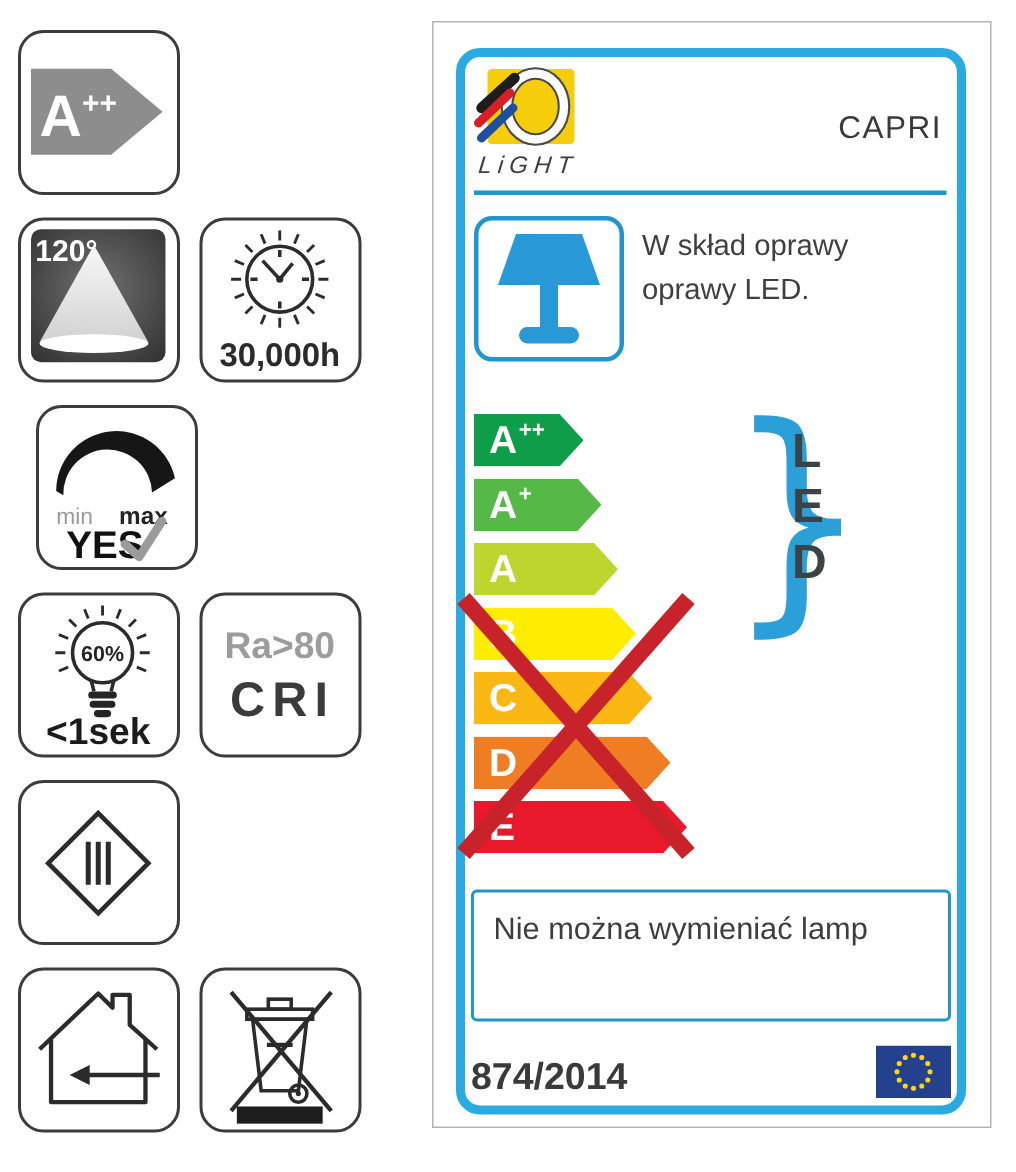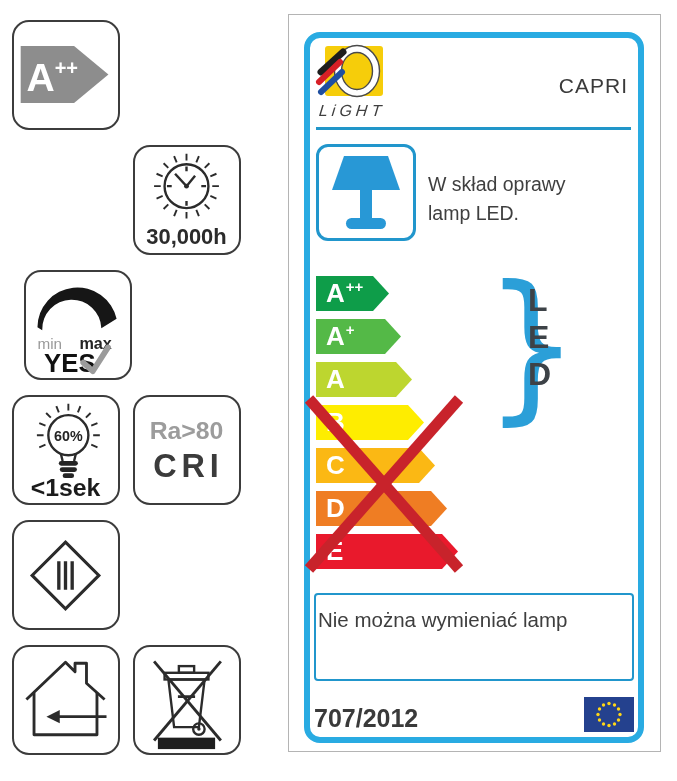--- a/index.html
+++ b/index.html
@@ -14,51 +14,69 @@
 
   
   .panel{position:absolute;left:288px;top:14px;width:373px;height:738px;border:1px solid #b4b4b4;box-sizing:border-box;background:#fff;}
   .label-box{position:absolute;left:15px;top:17px;width:340px;height:711px;border:6px solid #29abe2;border-radius:16px;box-sizing:border-box;}
   .logo{position:absolute;left:9px;top:8px;width:64px;height:56px;overflow:visible;}
   .brand{position:absolute;left:9px;top:64px;font-size:16px;font-style:italic;letter-spacing:4px;color:#3f3f3f;transform:skewX(-6deg);}
   .product{position:absolute;right:10px;top:36px;font-size:21px;letter-spacing:1px;color:#3a3a3a;margin-left:19px;}
   .divider{position:absolute;left:6px;top:89px;width:315px;height:3px;background:#2196c9;}
   .lamp-box{position:absolute;left:6px;top:106px;width:100px;height:97px;border:3px solid #2196cc;border-radius:12px;box-sizing:border-box;}
   .lamp-box svg{position:absolute;left:5px;top:6px;width:84px;height:79px;}
-  .led-info{position:absolute;left:118px;top:112px;width:200px;font-size:19.5px;line-height:1.47;color:#3f3f3f;margin-top:20px;}
+  .led-info{position:absolute;left:118px;top:112px;width:200px;font-size:19.5px;line-height:1.47;color:#3f3f3f;}
 
   .scale{position:absolute;left:6px;top:238px;display:flex;flex-direction:column;gap:8px;}
   .arrow{height:35px;box-sizing:border-box;display:flex;align-items:flex-start;padding-left:10px;padding-top:2px;
          color:#fff;font-weight:bold;font-size:26px;line-height:31px;
          clip-path:polygon(0 0, calc(100% - 16px) 0, 100% 50%, calc(100% - 16px) 100%, 0 100%);}
   .asup{font-size:15px;line-height:15px;margin-top:1px;margin-left:1px;}
 
   .brace{position:absolute;left:174px;top:226px;font-size:150px;line-height:150px;color:#2b9fd8;
          font-family:"DejaVu Sans",sans-serif;transform:scaleY(1.08);transform-origin:top left;}
   .ledcol{position:absolute;left:218px;top:244px;font-size:32px;font-weight:bold;line-height:37px;color:#3d4247;}
   .cross{position:absolute;left:-8px;top:355px;width:166px;height:184px;z-index:5;overflow:visible;}
 
   .note-box{position:absolute;left:4px;top:555px;width:320px;height:88px;border:2px solid #2196cc;border-radius:4px;
-            box-sizing:border-box;padding:9px 2px;font-size:20.5px;line-height:1.55;color:#3e3e3e;}
+            box-sizing:border-box;padding:9px 13px;font-size:20.5px;line-height:1.55;color:#3e3e3e;}
   .regulation{position:absolute;left:4px;top:666px;font-size:25px;font-weight:bold;color:#3a3a3a;}
   .eu-flag{position:absolute;left:274px;top:659px;width:50px;height:35px;}
 </style>
 </head>
 <body>
 
 <div class="canvas">
 
   <div class="cell" style="left:12px;top:20px">
     <svg viewBox="0 0 108 110">
       <path d="M7 25 H63 L99 55 L63 85 H7 Z" fill="#8d8d8d"></path>
       <text x="13" y="72" font-size="41" font-weight="bold" fill="#ffffff"><tspan>A</tspan><tspan font-size="21" dy="-16">++</tspan></text>
     </svg>
   </div>
 
 
+  <div class="cell" style="left:12px;top:145px">
+    <svg viewBox="0 0 108 110">
+      <defs>
+        <radialGradient id="g3" cx="50%" cy="45%" r="70%">
+          <stop offset="0%" stop-color="#717171"></stop>
+            <stop offset="100%" stop-color="#343434"></stop>
+        </radialGradient>
+        <linearGradient id="coneG" x1="0" y1="0" x2="0" y2="1">
+          <stop offset="0%" stop-color="#ffffff"></stop>
+            <stop offset="100%" stop-color="#d9d9d9"></stop>
+        </linearGradient>
+      </defs>
+      <rect x="7" y="6" width="94" height="93" rx="7" fill="url(#g3)"></rect>
+      <polygon points="51,17 13,85 89,85" fill="url(#coneG)" opacity="0.95"></polygon>
+      <ellipse cx="51" cy="86" rx="38" ry="6.5" fill="#ffffff"></ellipse>
+      <text x="10" y="28" font-size="21" font-weight="bold" fill="#ffffff">120°</text>
+    </svg>
+  </div>
 
   <div class="cell" style="left:133px;top:145px">
     <svg viewBox="0 0 108 110">
       <g stroke="#2b2b2b" stroke-width="2">
         <line x1="54" y1="14" x2="54" y2="7"></line>
           <line x1="64.3" y1="16.1" x2="67" y2="9.6"></line>
         <line x1="73.1" y1="21.9" x2="78" y2="17"></line>
           <line x1="79" y1="30.7" x2="85.4" y2="28"></line>
         <line x1="81" y1="41" x2="88" y2="41"></line>
           <line x1="79" y1="51.3" x2="85.4" y2="54"></line>
@@ -187,21 +205,21 @@
 
       <div class="lamp-box">
         <svg viewBox="0 0 84 77">
           <polygon points="20,2 64,2 76,36 8,36" fill="#2898d6"></polygon>
           <rect x="36" y="36" width="12" height="30" fill="#2898d6"></rect>
           <rect x="22" y="64" width="40" height="11" rx="5.5" fill="#2898d6"></rect>
         </svg>
       </div>
       <div class="led-info">
         <div>W skład oprawy</div>
-        <div>lamp LED.</div>
+        <div>oprawy LED.</div>
       </div>
 
       <div class="scale">
         <div class="arrow" style="width: 73px; background: rgb(14, 157, 73);">
             <span>A</span>
             <span class="asup">++</span>
           </div>
         <div class="arrow" style="width: 85px; background: rgb(84, 185, 71);">
             <span>A</span>
             <span class="asup">+</span>
@@ -233,21 +251,21 @@
 
       <svg class="cross" viewBox="0 0 166 184">
         <line x1="7" y1="6" x2="157" y2="176" stroke="#c8232b" stroke-width="11"></line>
         <line x1="157" y1="6" x2="7" y2="176" stroke="#c8232b" stroke-width="11"></line>
       </svg>
 
       <div class="note-box">
         <div>Nie można wymieniać lamp</div>
       </div>
 
-      <div class="regulation">707/2012</div>
+      <div class="regulation">874/2014</div>
 
       <svg class="eu-flag" viewBox="0 0 50 35">
         <rect x="0" y="0" width="50" height="35" fill="#24418e"></rect>
         <g fill="#ffd617">
           <circle cx="25" cy="6.5" r="1.7"></circle>
             <circle cx="30.5" cy="8" r="1.7"></circle>
             <circle cx="34.5" cy="12" r="1.7"></circle>
           <circle cx="36" cy="17.5" r="1.7"></circle>
             <circle cx="34.5" cy="23" r="1.7"></circle>
             <circle cx="30.5" cy="27" r="1.7"></circle>

